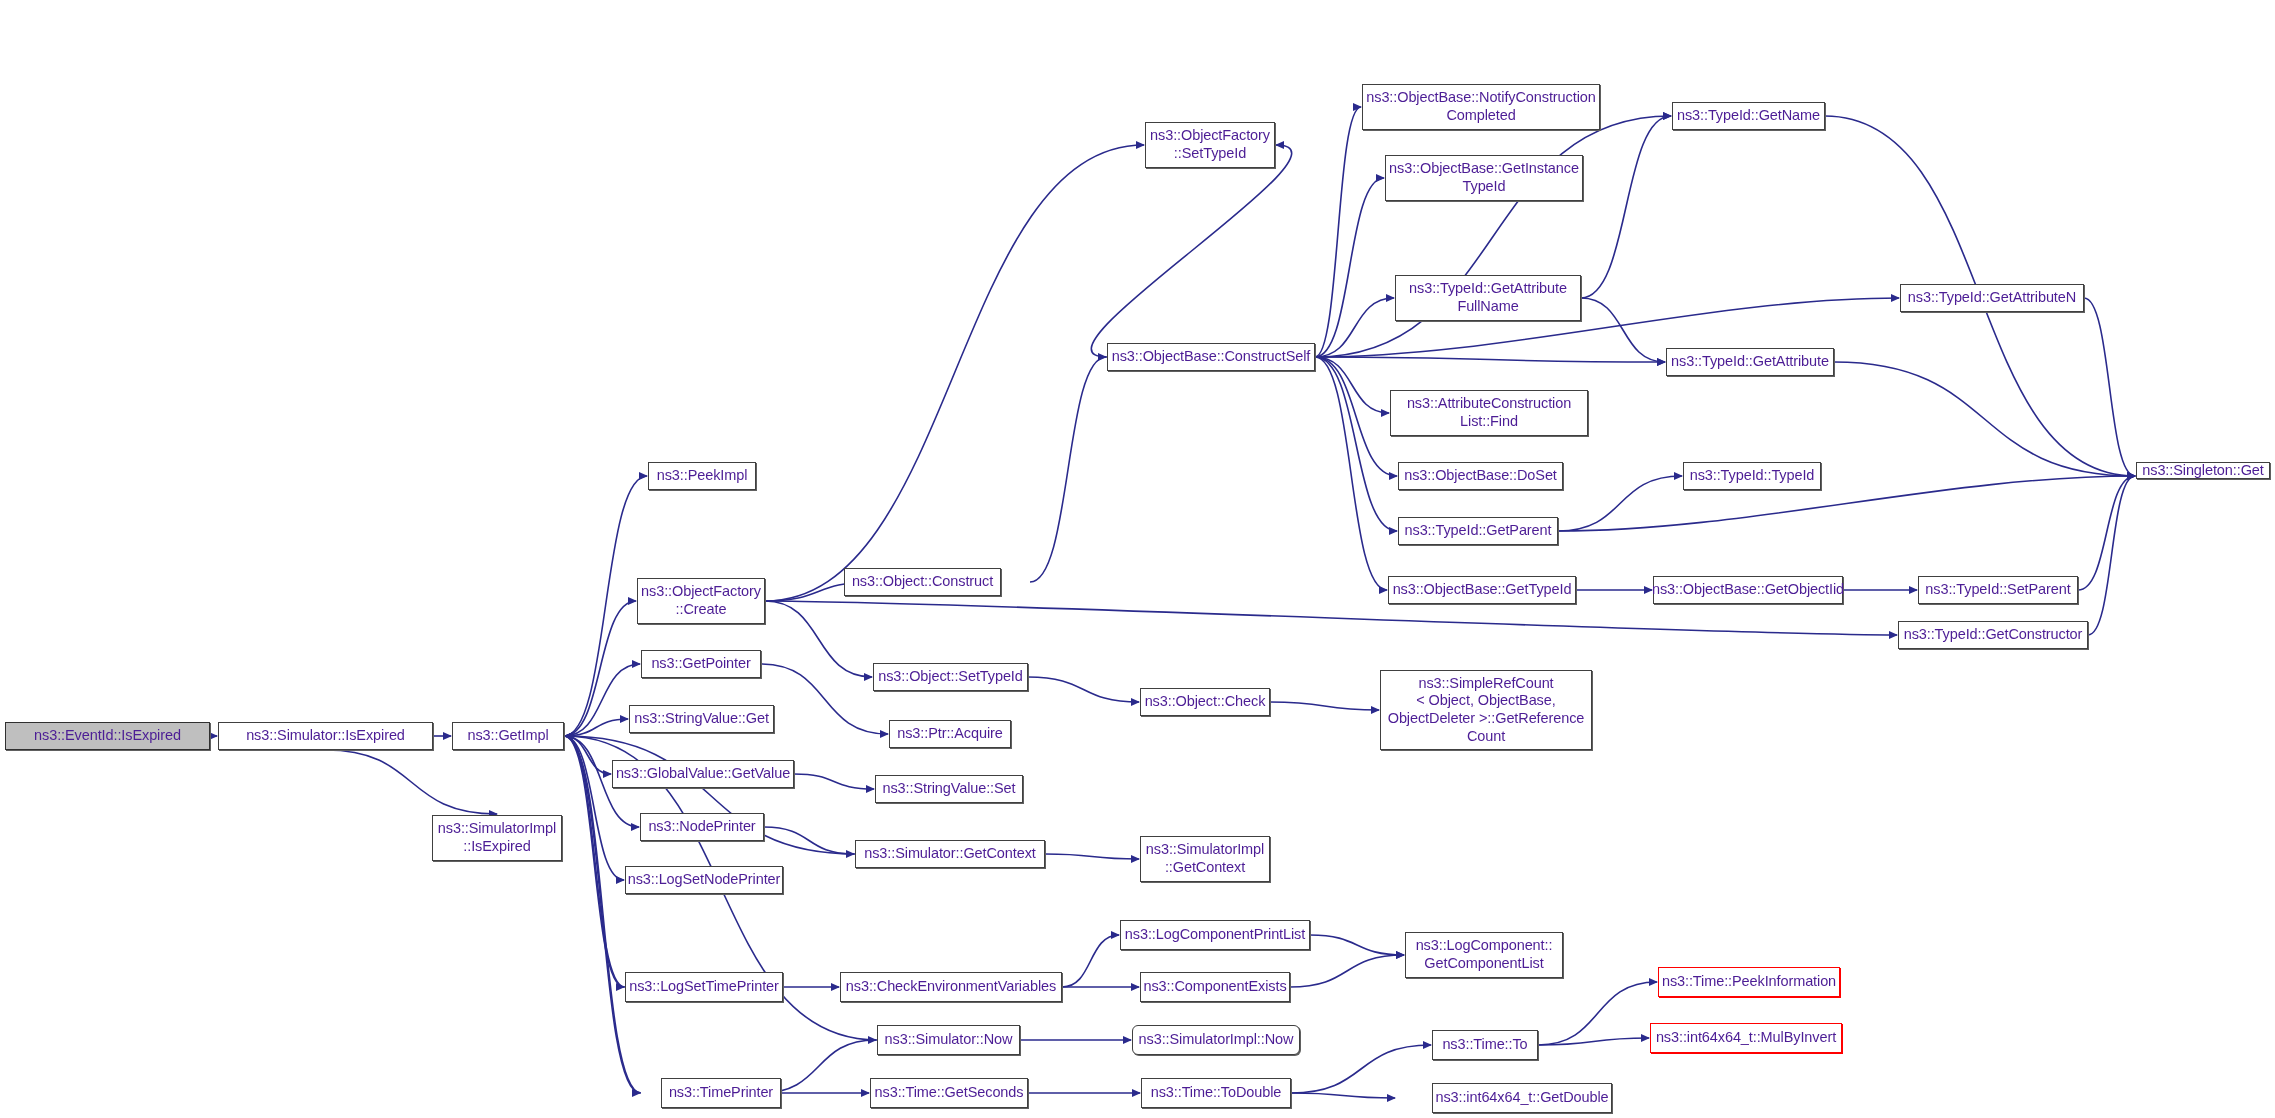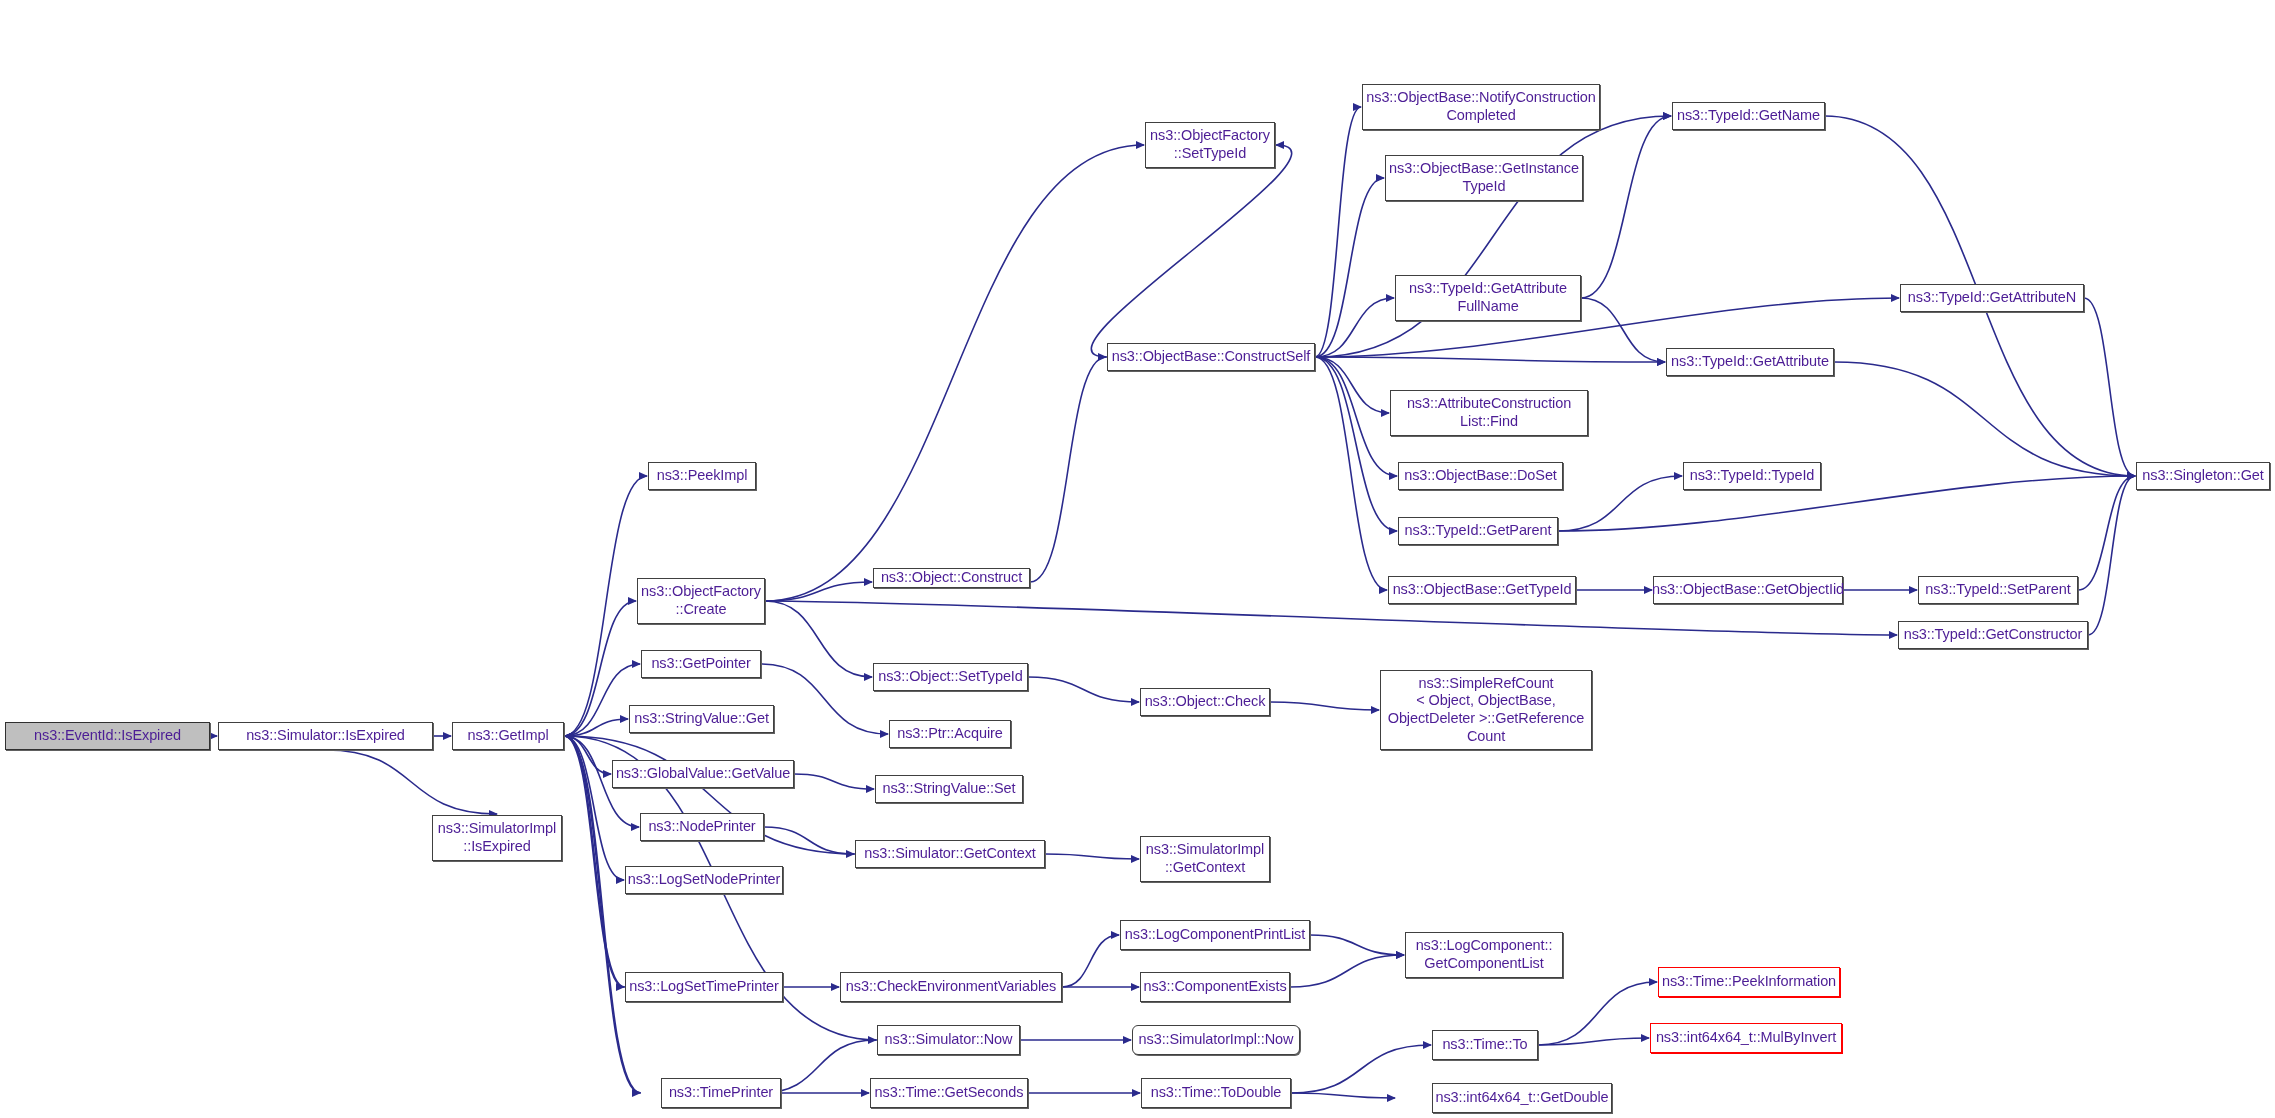--- a/index.html
+++ b/index.html
@@ -118,21 +118,21 @@
       <div class="node" style="left: 648px; top: 462px; width: 108px; height: 28px;">ns3::PeekImpl</div>
       <div class="node" style="left: 637px; top: 578px; width: 128px; height: 46px;">ns3::ObjectFactory
 ::Create</div>
       <div class="node" style="left: 641px; top: 650px; width: 120px; height: 28px;">ns3::GetPointer</div>
       <div class="node" style="left: 629px; top: 705px; width: 145px; height: 28px;">ns3::StringValue::Get</div>
       <div class="node" style="left: 612px; top: 760px; width: 182px; height: 28px;">ns3::GlobalValue::GetValue</div>
       <div class="node" style="left: 640px; top: 813px; width: 124px; height: 28px;">ns3::NodePrinter</div>
       <div class="node" style="left: 625px; top: 866px; width: 158px; height: 28px;">ns3::LogSetNodePrinter</div>
       <div class="node" style="left: 625px; top: 972px; width: 158px; height: 30px;">ns3::LogSetTimePrinter</div>
       <div class="node" style="left: 641px; top: 1078px; width: 120px; height: 30px; margin-left: 20px;">ns3::TimePrinter</div>
-      <div class="node" style="left: 873px; top: 568px; width: 157px; height: 20px;">ns3::Object::Construct</div>
+      <div class="node" style="left: 844px; top: 568px; width: 157px; height: 28px;">ns3::Object::Construct</div>
       <div class="node" style="left: 873px; top: 663px; width: 155px; height: 28px;">ns3::Object::SetTypeId</div>
       <div class="node" style="left: 889px; top: 720px; width: 122px; height: 28px;">ns3::Ptr::Acquire</div>
       <div class="node" style="left: 875px; top: 775px; width: 148px; height: 28px;">ns3::StringValue::Set</div>
       <div class="node" style="left: 855px; top: 840px; width: 190px; height: 28px;">ns3::Simulator::GetContext</div>
       <div class="node" style="left: 840px; top: 972px; width: 222px; height: 30px;">ns3::CheckEnvironmentVariables</div>
       <div class="node" style="left: 877px; top: 1025px; width: 143px; height: 30px;">ns3::Simulator::Now</div>
       <div class="node" style="left: 870px; top: 1078px; width: 158px; height: 30px;">ns3::Time::GetSeconds</div>
       <div class="node" style="left: 1145px; top: 122px; width: 130px; height: 46px;">ns3::ObjectFactory
 ::SetTypeId</div>
       <div class="node" style="left: 1107px; top: 343px; width: 208px; height: 28px;">ns3::ObjectBase::ConstructSelf</div>
@@ -162,17 +162,17 @@
 GetComponentList</div>
       <div class="node" style="left: 1432px; top: 1030px; width: 106px; height: 30px;">ns3::Time::To</div>
       <div class="node" style="left: 1432px; top: 1083px; width: 180px; height: 30px;">ns3::int64x64_t::GetDouble</div>
       <div class="node" style="left: 1672px; top: 102px; width: 153px; height: 28px;">ns3::TypeId::GetName</div>
       <div class="node" style="left: 1666px; top: 348px; width: 168px; height: 28px;">ns3::TypeId::GetAttribute</div>
       <div class="node" style="left: 1683px; top: 462px; width: 138px; height: 28px;">ns3::TypeId::TypeId</div>
       <div class="node" style="left: 1653px; top: 576px; width: 190px; height: 28px;">ns3::ObjectBase::GetObjectIid</div>
       <div class="node" style="left: 1900px; top: 284px; width: 184px; height: 28px;">ns3::TypeId::GetAttributeN</div>
       <div class="node" style="left: 1918px; top: 576px; width: 160px; height: 28px;">ns3::TypeId::SetParent</div>
       <div class="node" style="left: 1898px; top: 621px; width: 190px; height: 28px;">ns3::TypeId::GetConstructor</div>
-      <div class="node" style="left: 2136px; top: 462px; width: 134px; height: 28px;">ns3::Singleton::Get</div>
+      <div class="node" style="left: 2136px; top: 462px; width: 134px; height: 17px;">ns3::Singleton::Get</div>
       <div class="node undoc" style="left: 1658px; top: 967px; width: 182px; height: 30px;">ns3::Time::PeekInformation</div>
       <div class="node undoc" style="left: 1650px; top: 1023px; width: 192px; height: 30px;">ns3::int64x64_t::MulByInvert</div>
     </div>
 </div>
 
 </body></html>

